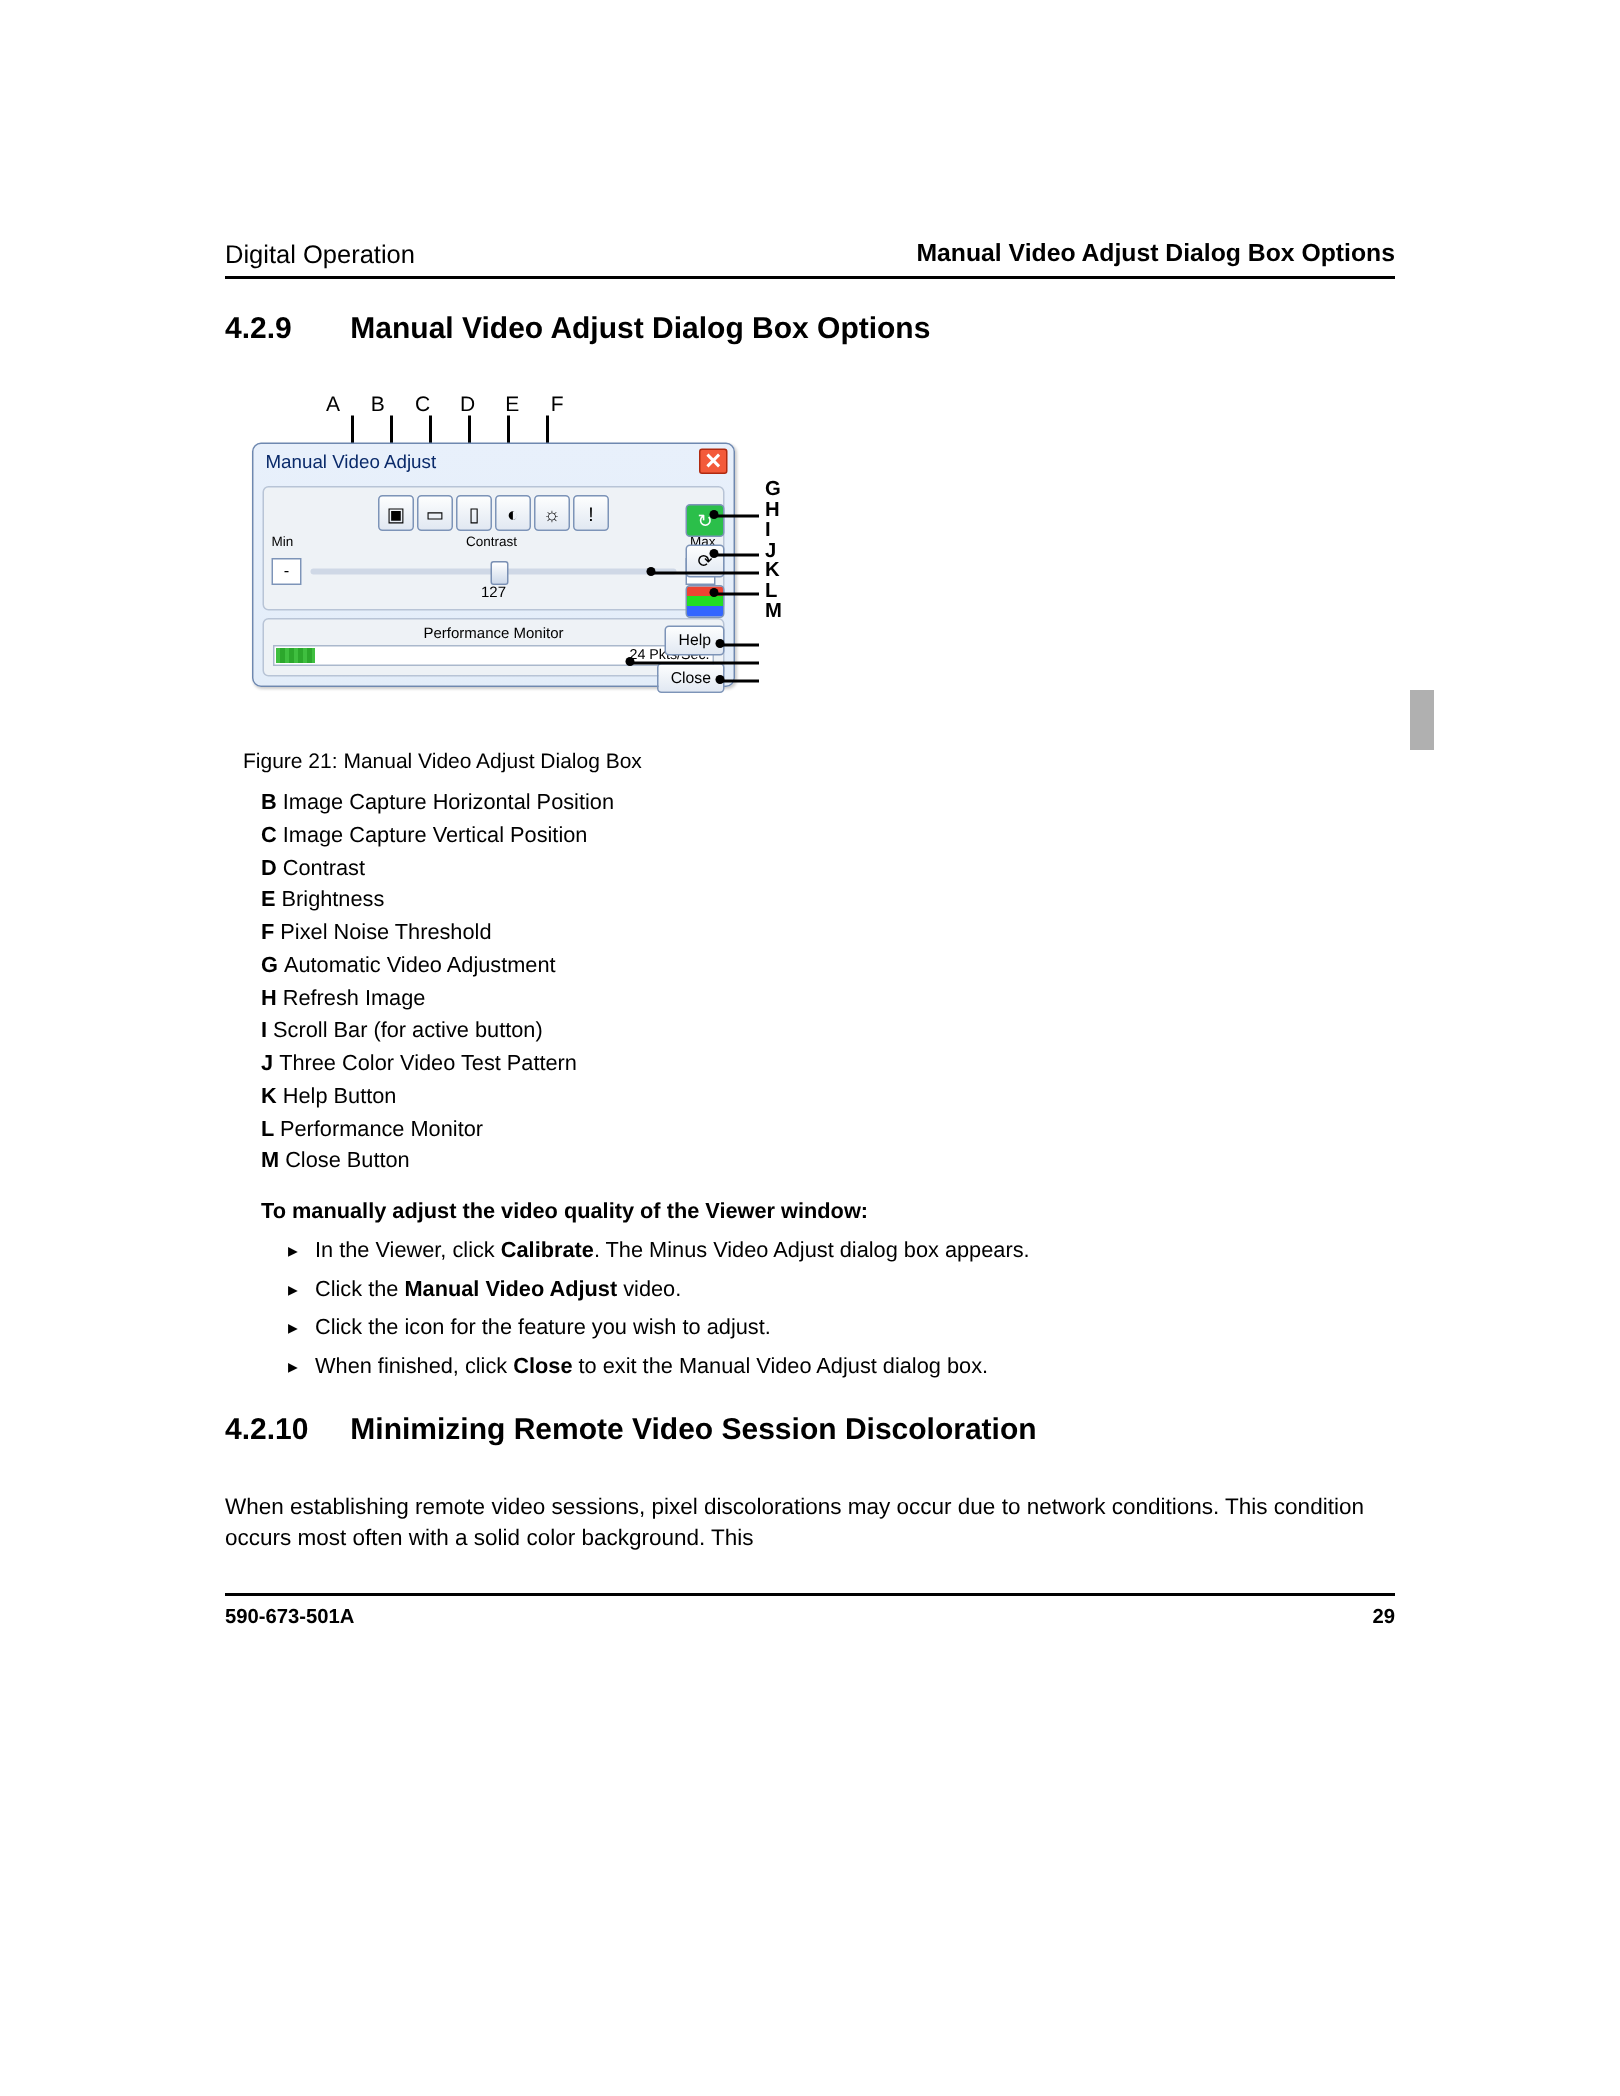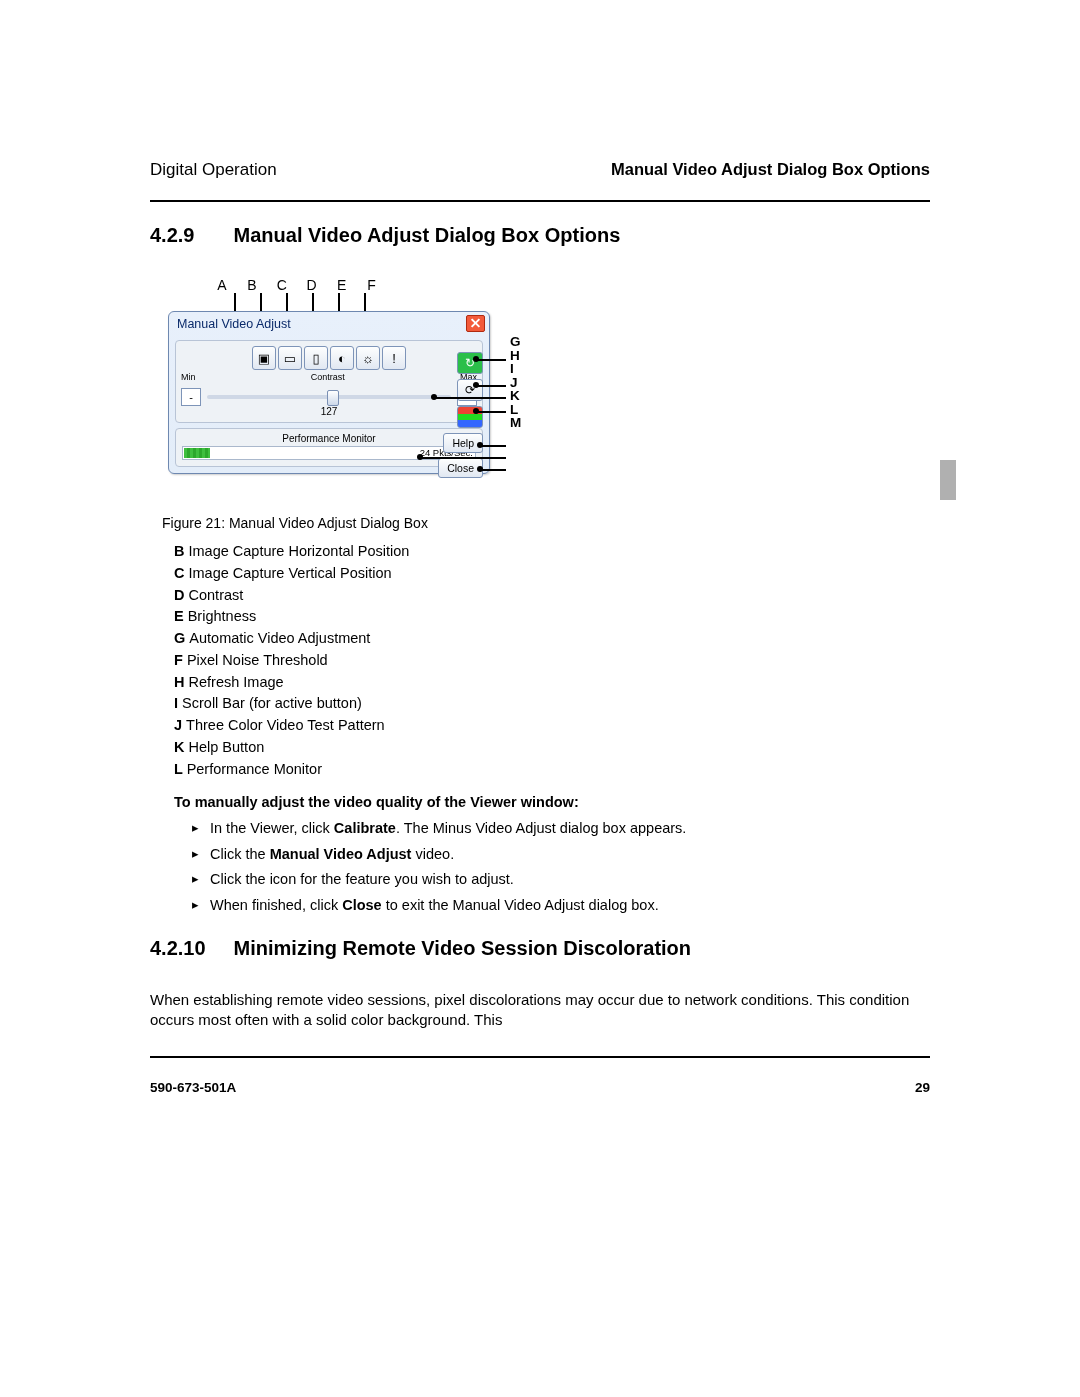--- a/index.html
+++ b/index.html
@@ -12,21 +12,21 @@
   }
   .page {
     width: 780px;
     margin: 160px auto 0 auto;
     position: relative;
   }
   .topbar {
     display: flex;
     justify-content: space-between;
     border-bottom: 2px solid #000;
-    padding-bottom: 20px;
+    padding-bottom: 4px;
     margin-bottom: 22px;
   }
   .topbar .left { font-size: 17px; }
   .topbar .right { font-weight: bold; font-size: 16.5px; }
   h2.section {
     font-size: 20px;
     font-weight: bold;
     margin: 0 0 30px 0;
   }
   h2.section .num { display:inline-block; width:78px; }
@@ -211,21 +211,21 @@
     padding:3px 0 3px 18px;
     font-size:14.5px;
     line-height:1.35;
   }
   ul.steps li:before {
     content:'▸';
     position:absolute; left:0; top:3px;
     font-size:13px;
   }
   .para { font-size:15px; margin:6px 0 0 0; line-height:1.35; }
-  .footerline { border-top:2px solid #000; margin-top:26px; padding-top:22px; display:flex; justify-content:space-between; font-size:13.5px; font-weight:bold;}
+  .footerline { border-top:2px solid #000; margin-top:26px; padding-top:6px; display:flex; justify-content:space-between; font-size:13.5px; font-weight:bold;}
   .side-tab {
     position:absolute;
     right:-26px;
     top:300px;
     width:16px;
     height:40px;
     background:#b0b0b0;
   }
   .cursor {
     position:absolute;
@@ -350,27 +350,28 @@
       </div>
     </div>
 
     <div class="caption">Figure 21:  Manual Video Adjust Dialog Box</div>
 
     <div class="legend" id="legend">
         <div><b>B </b>Image Capture Horizontal Position</div>
         <div><b>C </b>Image Capture Vertical Position</div>
         <div><b>D </b>Contrast</div>
         <div><b>E </b>Brightness</div>
+        <div><b>F </b>Pixel Noise Threshold</div>
         <div><b>G </b>Automatic Video Adjustment</div>
-        <div><b>F </b>Pixel Noise Threshold</div>
         <div><b>H </b>Refresh Image</div>
         <div><b>I </b>Scroll Bar (for active button)</div>
         <div><b>J </b>Three Color Video Test Pattern</div>
         <div><b>K </b>Help Button</div>
         <div><b>L </b>Performance Monitor</div>
+        <div><b>M </b>Close Button</div>
       </div>
 
     <div class="instrhead">To manually adjust the video quality of the Viewer window:</div>
 
     <ul class="steps">
       <li>
         <span>In the Viewer, click </span><b>Calibrate</b><span>. The Minus Video Adjust dialog box appears.</span>
       </li>
       <li>
         <span>Click the </span><b>Manual Video Adjust</b><span> video.</span>

